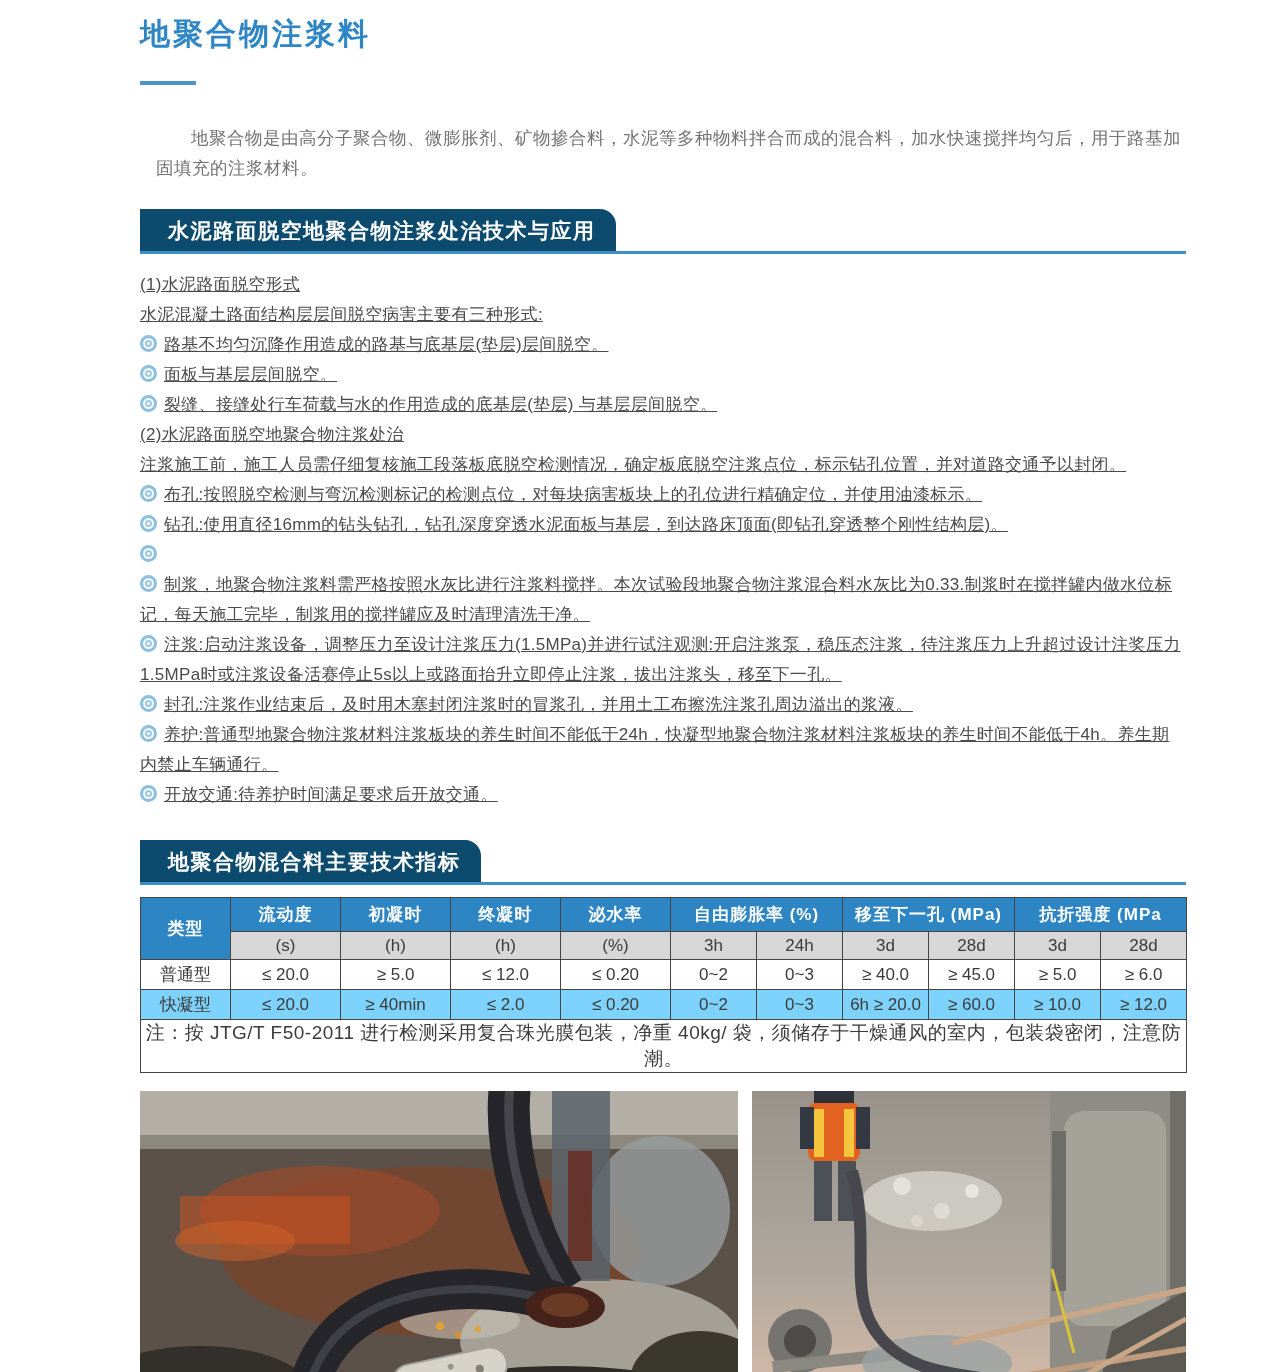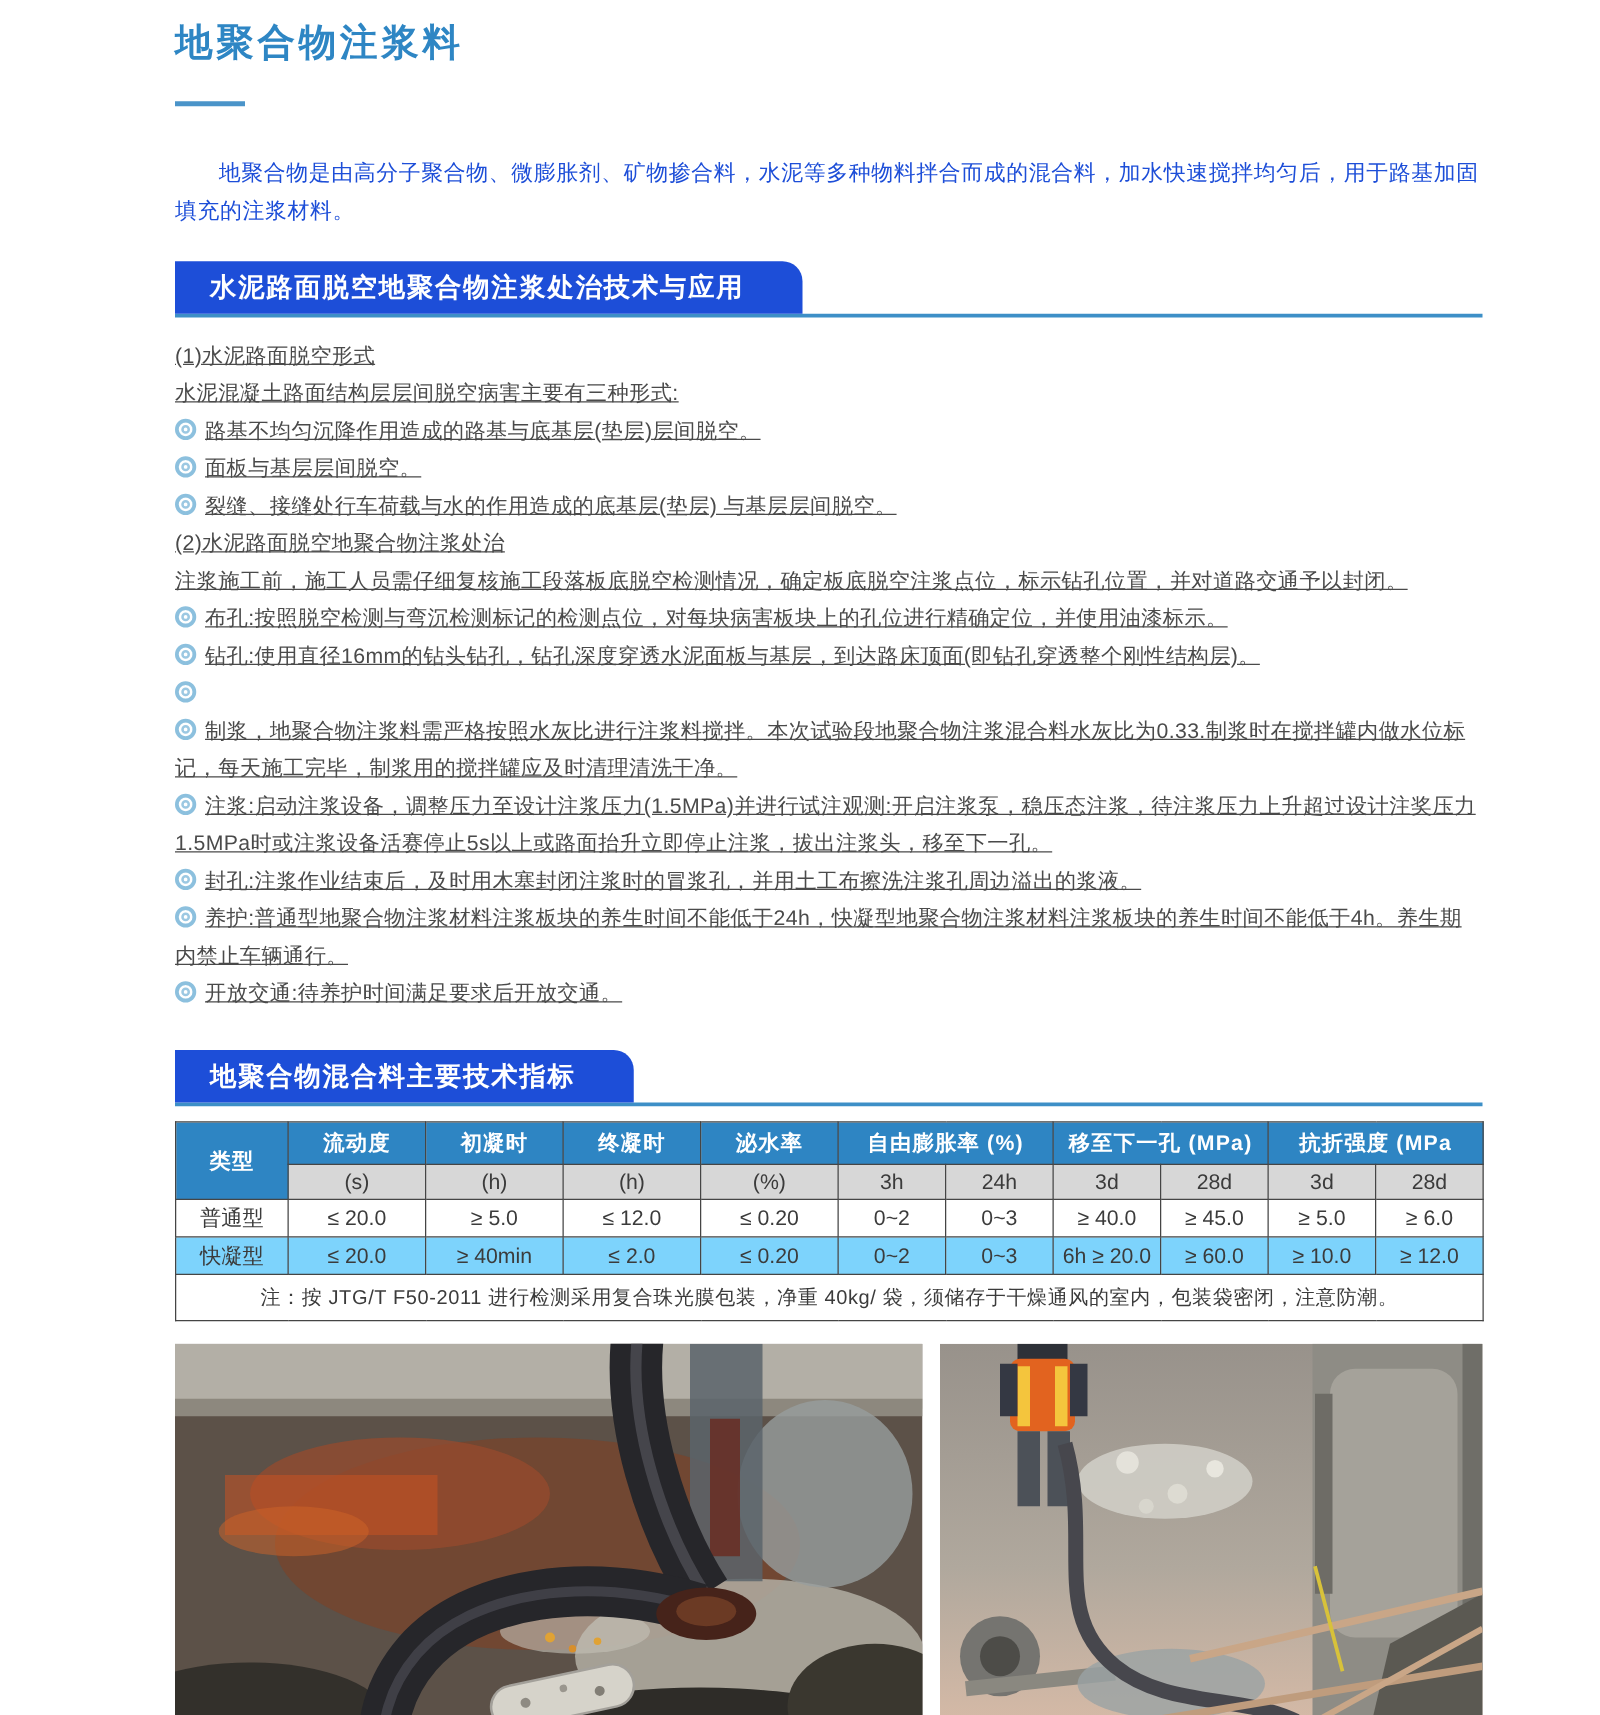--- a/index.html
+++ b/index.html
@@ -9,50 +9,50 @@
     color:#474747;
   }
   .page{padding:14px 94px 0 140px;width:1046px;box-sizing:content-box;}
 
   .page-title{
     margin:0;font-size:30px;font-weight:bold;color:#2e86c4;letter-spacing:3px;
   }
   .title-dash{width:56px;height:4px;background:#4a94c9;margin-top:26px;}
 
   .intro{
-    margin:38px 0 0 0;font-size:17.5px;line-height:30px;color:#1d4ed8;
+    margin:38px 0 0 16px;font-size:17.5px;line-height:30px;color:#737373;
     text-indent:2em;letter-spacing:0.5px;
   }
 
   .banner-wrap{margin-top:26px;border-bottom:3px solid #3d8fc7;line-height:0;}
   .banner{
-    display:inline-block;background:#1d4ed8;color:#ffffff;
+    display:inline-block;background:#0c4a6e;color:#ffffff;
     font-size:21px;font-weight:bold;letter-spacing:1.5px;line-height:1;
-    padding:11px 46px 10px 28px;border-top-right-radius:16px;
+    padding:11px 20px 10px 28px;border-top-right-radius:16px;
   }
 
   .body-block{margin-top:16px;}
   .bline{margin:0;font-size:17px;line-height:30px;color:#4a4a4a;letter-spacing:0.3px;text-decoration:underline;}
   .ring{
     display:inline-block;width:11px;height:11px;border:3px solid #8cc0de;border-radius:50%;
     box-shadow:inset 0 0 0 2px #ffffff,inset 0 0 0 4px #9cc8e2;
     vertical-align:-2px;margin-right:7px;background:#fff;
   }
 
   .spec-table{
     width:100%;border-collapse:collapse;margin-top:12px;font-size:17px;color:#3b3b3b;
     table-layout:fixed;
   }
   .spec-table th,.spec-table td{border:1px solid #454545;text-align:center;padding:0;}
   .hdr1 th{background:#2e85c3;color:#ffffff;font-weight:bold;height:33px;font-size:17px;letter-spacing:1px;}
   .hdr2 td{background:#d7d7d7;height:27px;}
   .row-normal td{background:#ffffff;height:29px;}
   .row-fast td{background:#7dd3fc;height:29px;}
   .type-cell{background:#2e85c3;color:#ffffff;font-weight:bold;font-family:Liberation Mono, monospace;}
-  .note-row td{background:#ffffff;height:36px;font-size:16px;letter-spacing:0.5px;}
+  .note-row td{background:#ffffff;height:36px;font-size:19px;letter-spacing:0.5px;}
 
   .photos{display:flex;gap:14px;margin-top:18px;}
   .photo{display:block;}
   .photo svg{display:block;}
 </style>
 </head>
 <body>
 
 <div class="page">
 

